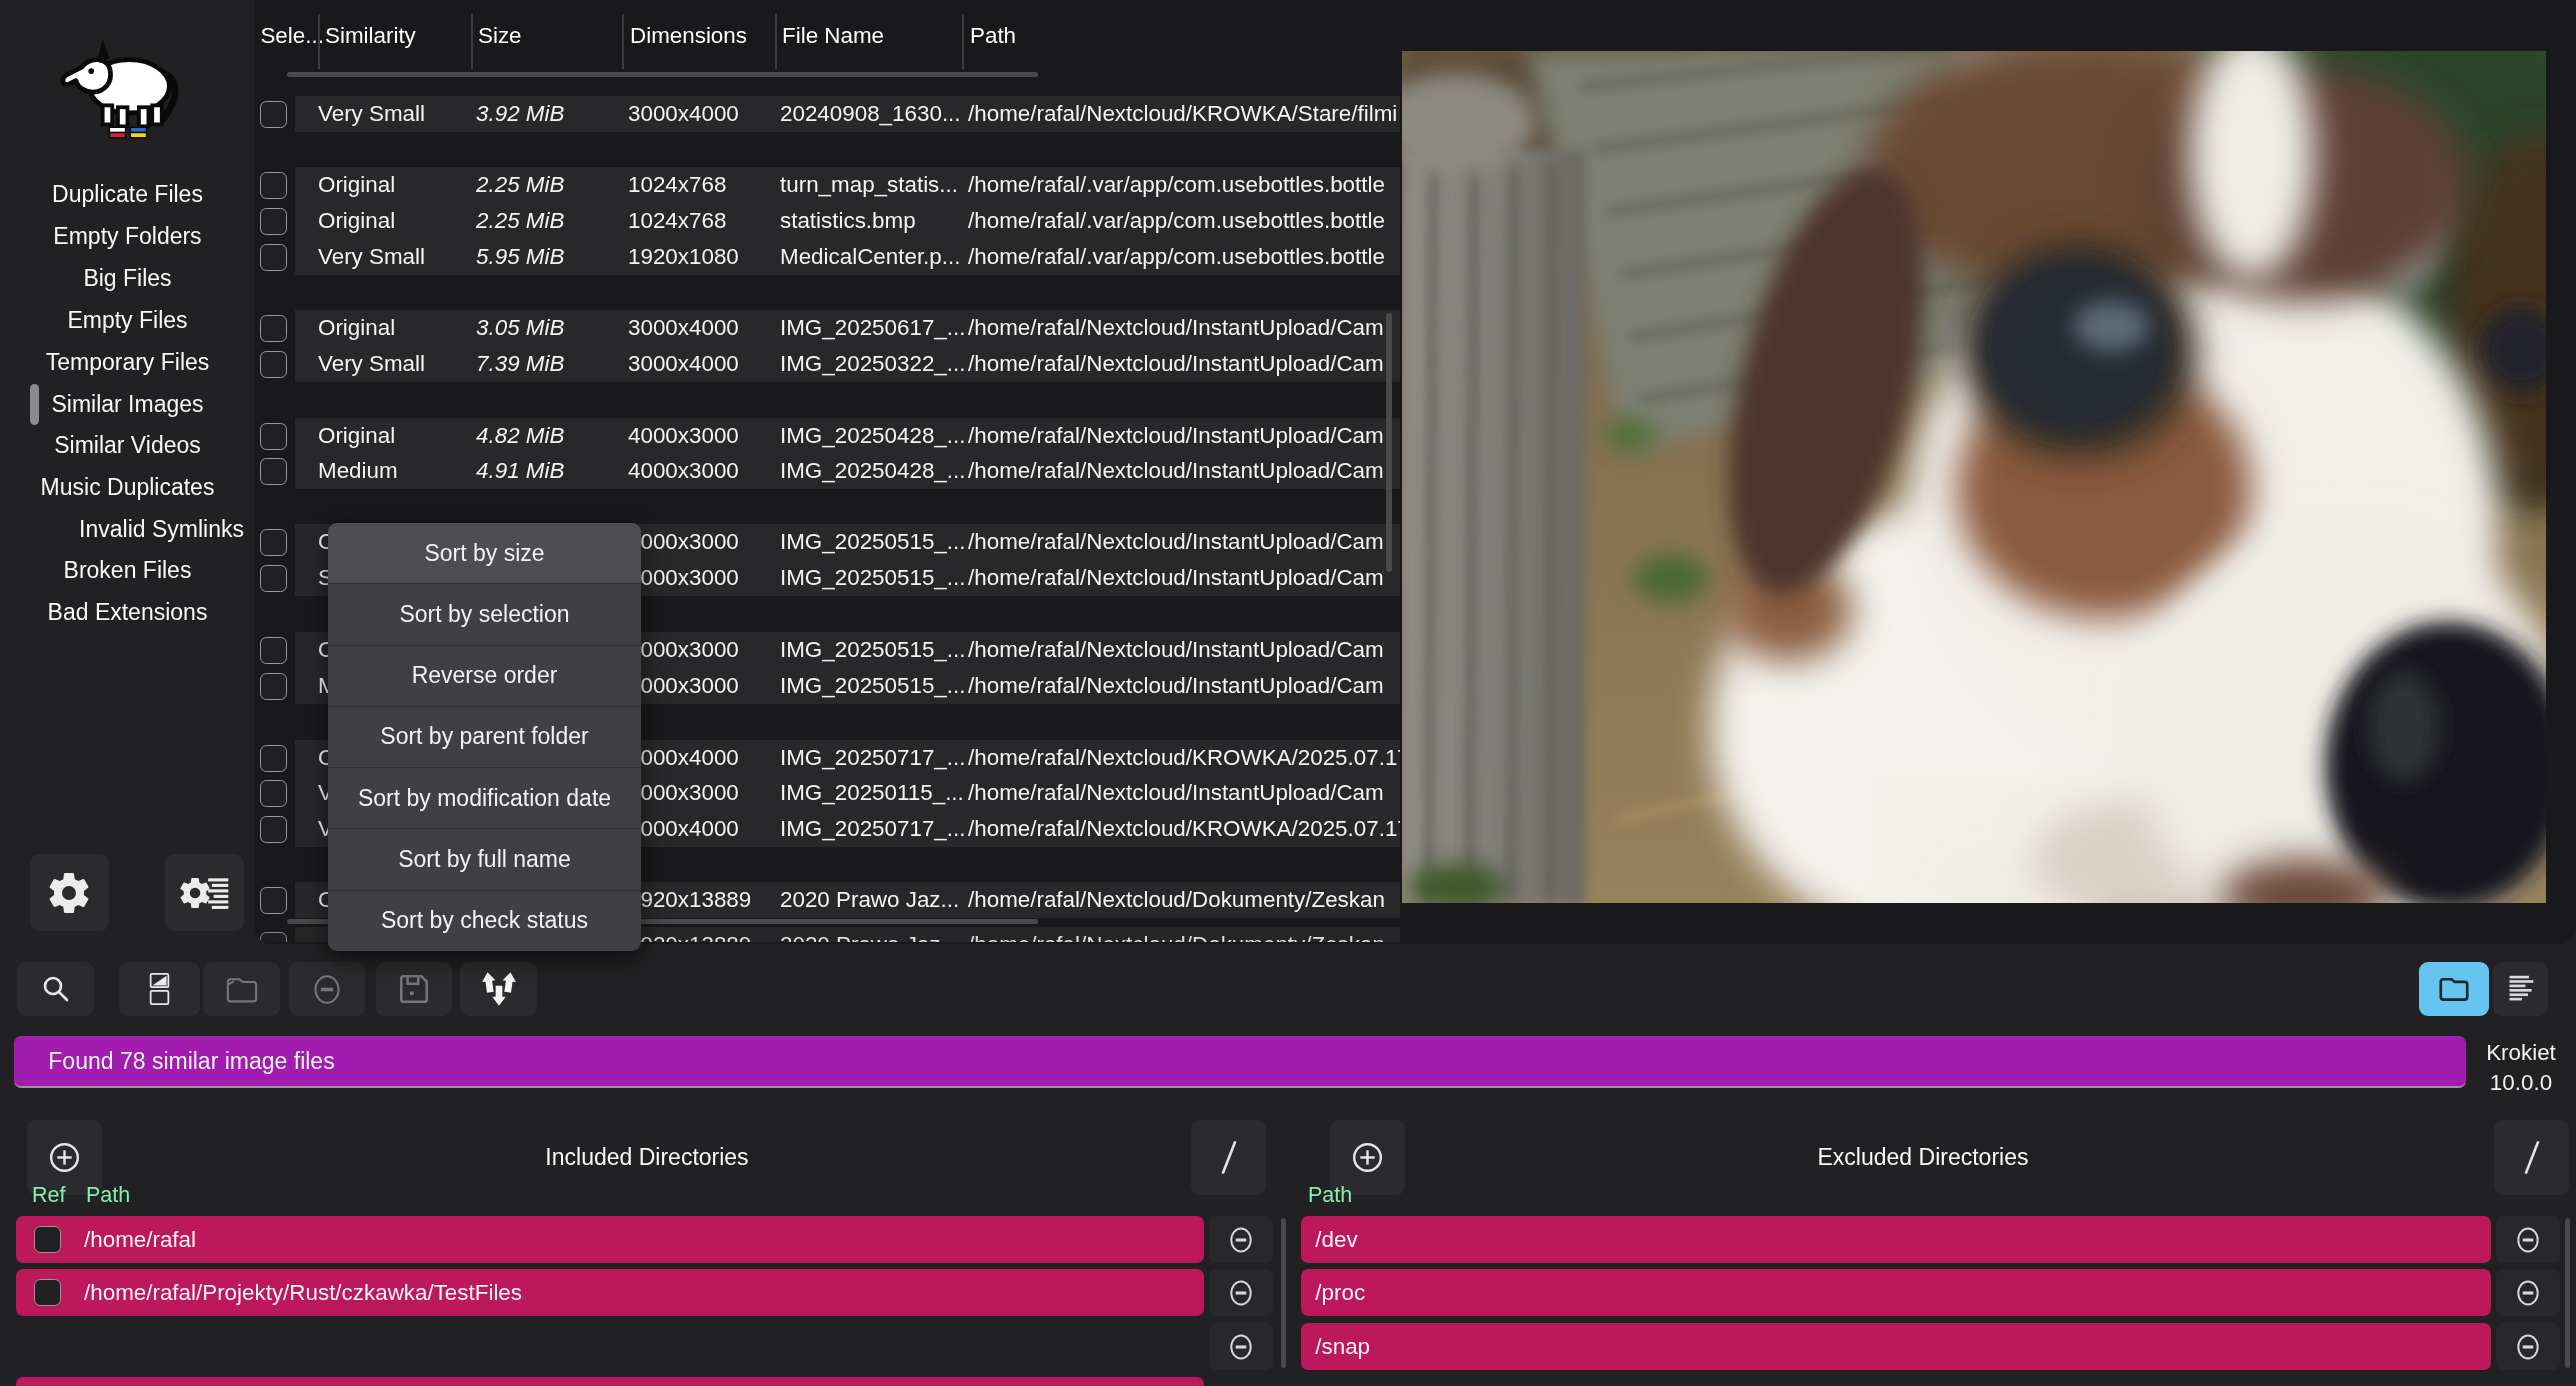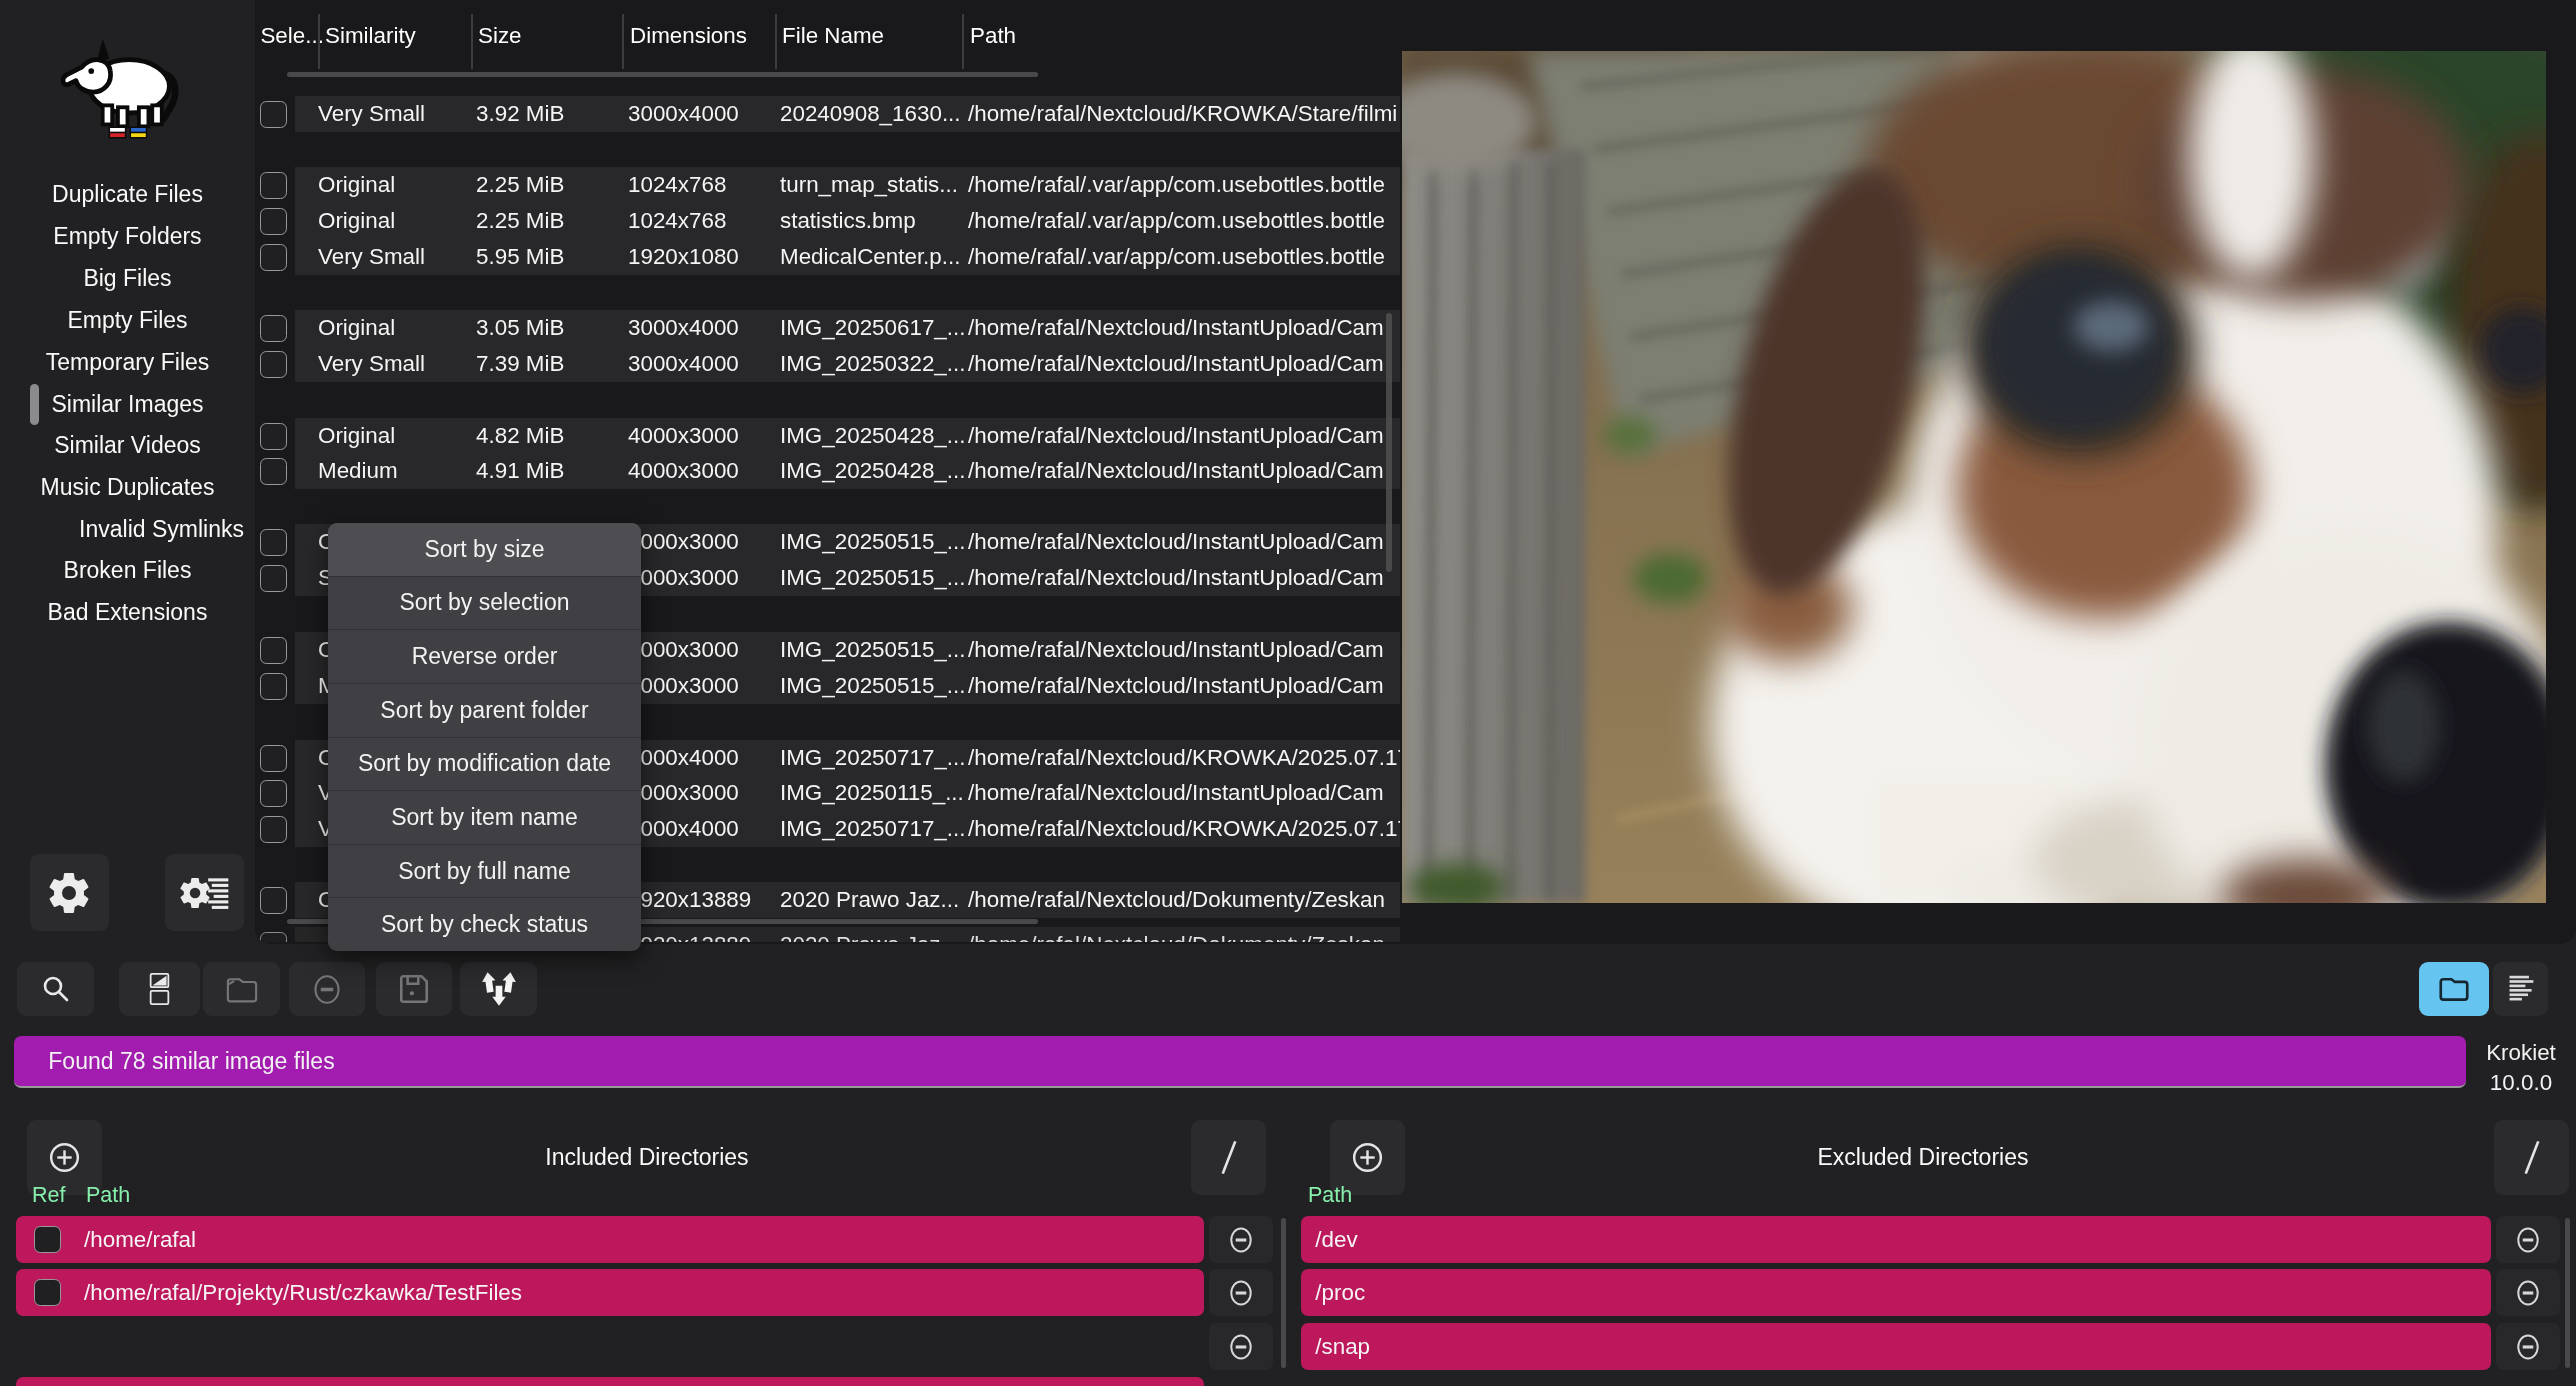--- a/index.html
+++ b/index.html
@@ -15,21 +15,21 @@
   .col-divider { position:absolute; top:14.3px; height:55px; width:1.8px; background:#3c3c3e; }
   .hscroll { position:absolute; left:32px; width:751px; height:5.4px; background:#525254;
              border-radius:2.7px; opacity:.85; }
   .vscroll { position:absolute; left:1131px; top:313px; width:6.3px; height:259px;
              background:#525254; border-radius:3.6px; opacity:.8; }
   .trow { position:absolute; left:0; width:1145px; height:36px; }
   .trow .band { position:absolute; left:40px; top:0; width:1105px; height:36px; background:#28282a; }
   .tcell { position:absolute; top:0; height:36px; line-height:36px; font-size:22.4px;
            white-space:nowrap; overflow:hidden; color:#f5f5f5; }
   .c-sim  { left:63px;  width:154px; }
-  .c-size { left:221px; width:148px; }
+  .c-size { left:221px; width:148px;font-style:italic; }
   .c-dim  { left:373px; width:148px; }
   .c-file { left:525px; width:184px; }
   .c-path { left:713px; width:432px; }
   .checkbox { position:absolute; width:27px; height:27px; border:1.8px solid #98989a;
               border-radius:6.3px; background:#202022; }
   .partial-clip { position:absolute; left:0; width:1145px; height:15px; overflow:hidden; opacity:.9; }
 
   
   .side-item { position:absolute; left:0; width:255px; height:41px; line-height:41px;
                text-align:center; font-size:23px; color:#fafafa; white-space:nowrap; cursor:default; }
@@ -464,21 +464,20 @@
     </div>
   </div>
 <div class="dir-scroll abs" style="left:2565px;top:1218px"></div>
 
 <div id="context-menu" class="abs">
     <div class="menu-item hover">Sort by size</div>
     <div class="menu-item">Sort by selection</div>
     <div class="menu-item">Reverse order</div>
     <div class="menu-item">Sort by parent folder</div>
     <div class="menu-item">Sort by modification date</div>
-    <div class="menu-item">Sort by item name</div>
     <div class="menu-item">Sort by full name</div>
     <div class="menu-item">Sort by check status</div>
   </div>
 
 <svg class="abs" style="left:1402px;top:51px;z-index:40" width="1144" height="852" viewBox="0 0 1279 953" preserveAspectRatio="none">
   <defs>
     <linearGradient id="gdirt" x1="0" y1="0" x2="0" y2="1">
       <stop offset="0" stop-color="#6e5e46"></stop>
         <stop offset="0.5" stop-color="#877251"></stop>
         <stop offset="1" stop-color="#97815a"></stop>

